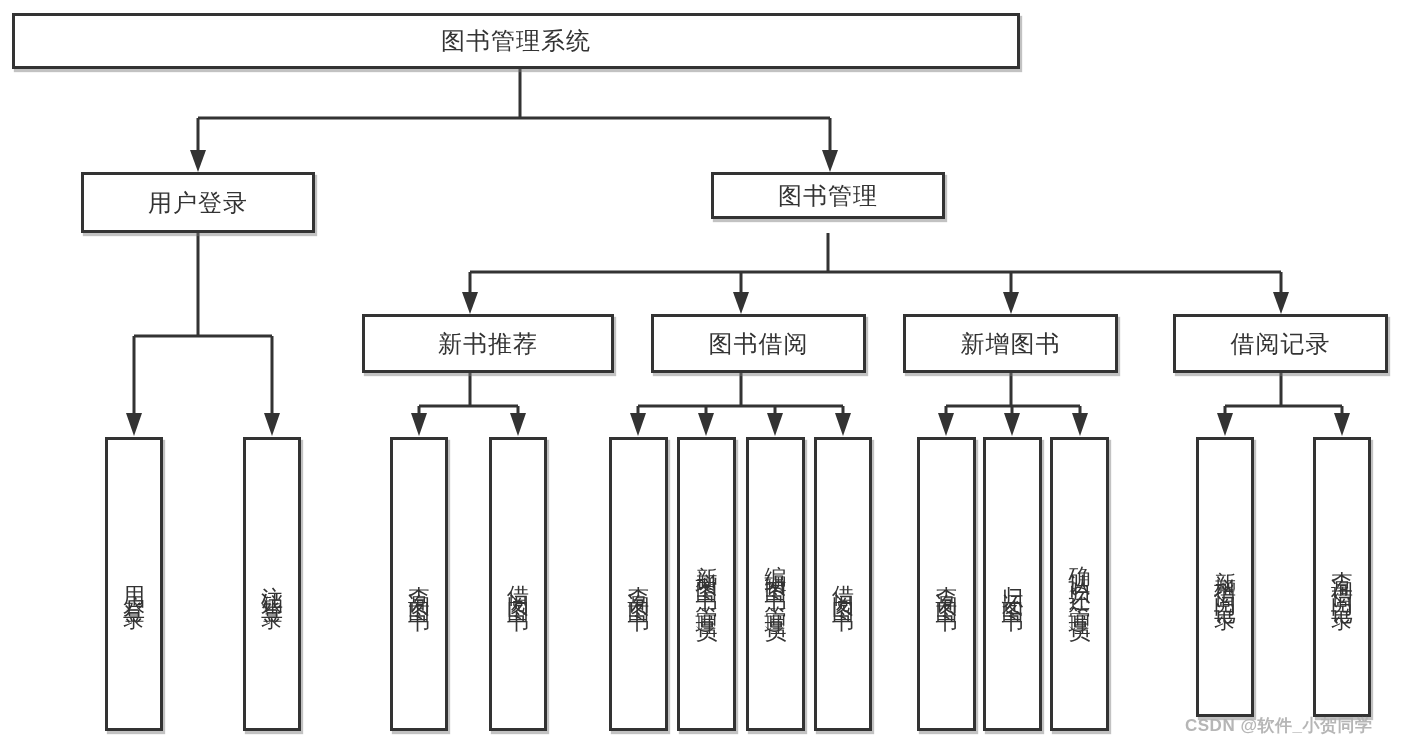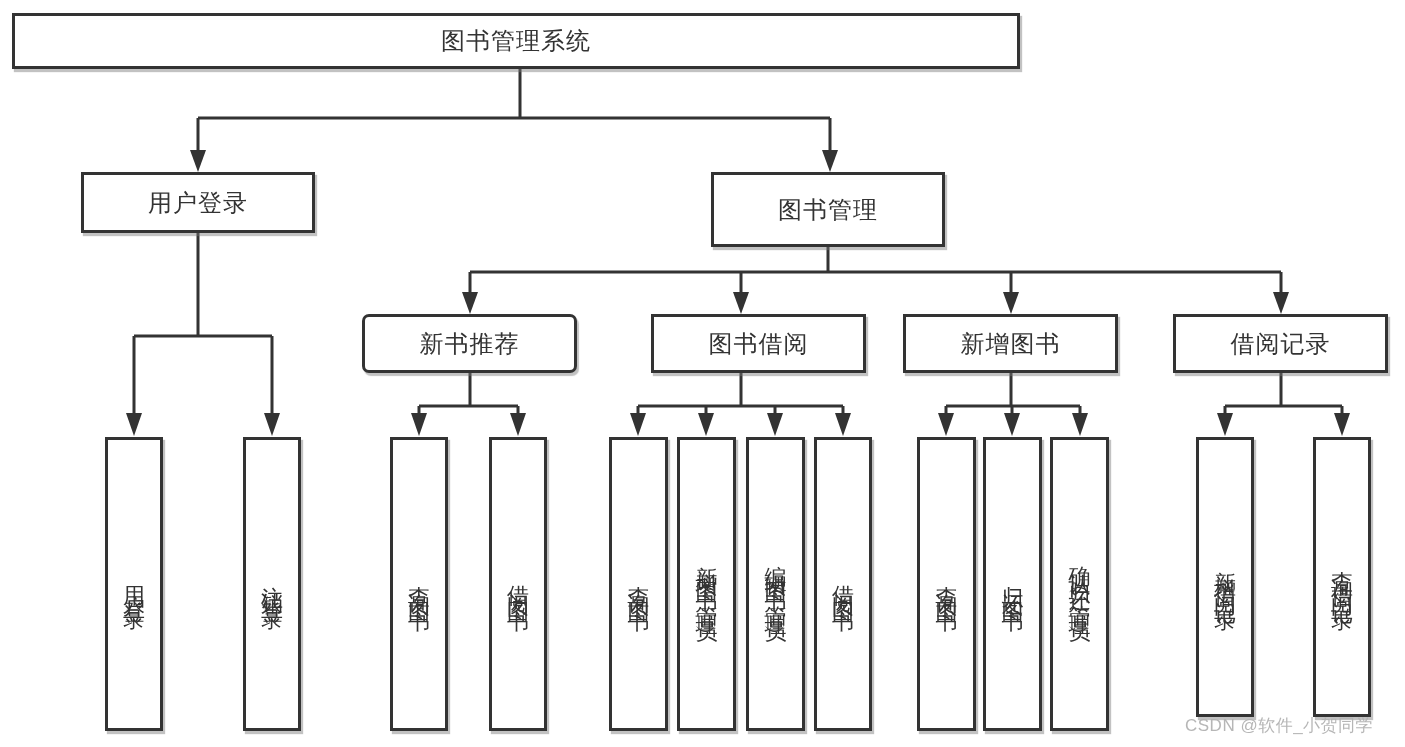--- a/index.html
+++ b/index.html
@@ -44,22 +44,22 @@
     text-orientation:mixed;
     font-size:22px;
     letter-spacing:8px;
     color:#333333;
     line-height:1;
     white-space:nowrap;
   }
   
   #n-root          {left:12px;  top:13px;  width:1008px;height:56px;}
   #n-user-login    {left:81px;  top:172px; width:234px; height:61px;}
-  #n-book-mgmt     {left:711px; top:172px; width:234px; height:75px;}
-  #n-new-book-rec  {left:362px; top:314px; width:215px; height:59px;border-radius:7px;}
+  #n-book-mgmt     {left:711px; top:172px; width:234px; height:47px;}
+  #n-new-book-rec  {left:362px; top:314px; width:252px; height:59px;}
   #n-book-borrow   {left:632px; top:314px; width:215px; height:59px;margin-left:19px;}
   #n-current-borrow{left:903px; top:314px; width:215px; height:59px;}
   #n-borrow-records{left:1173px;top:314px; width:215px; height:59px;}
 
   #v-ul-1{left:105px; top:437px;width:58px;height:294px;}
   #v-ul-2{left:243px; top:437px;width:58px;height:294px;}
   #v-nb-1{left:390px; top:437px;width:58px;height:294px;}
   #v-nb-2{left:489px; top:437px;width:58px;height:294px;}
   #v-bb-1{left:609px; top:437px;width:59px;height:294px;}
   #v-bb-2{left:677px; top:437px;width:59px;height:294px;}
@@ -73,20 +73,21 @@
 
   .watermark{
     position:absolute;
     left:1185px;top:714px;
     width:215px;
     font-size:17px;
     letter-spacing:0.5px;
     color:rgba(178,178,178,0.95);
     z-index:5;
     white-space:nowrap;
+    font-weight:bold;
   }
 </style>
 </head>
 <body>
 
 <div id="stage">
 
   <svg class="connectors" viewBox="0 0 1405 747">
 
     <g>

